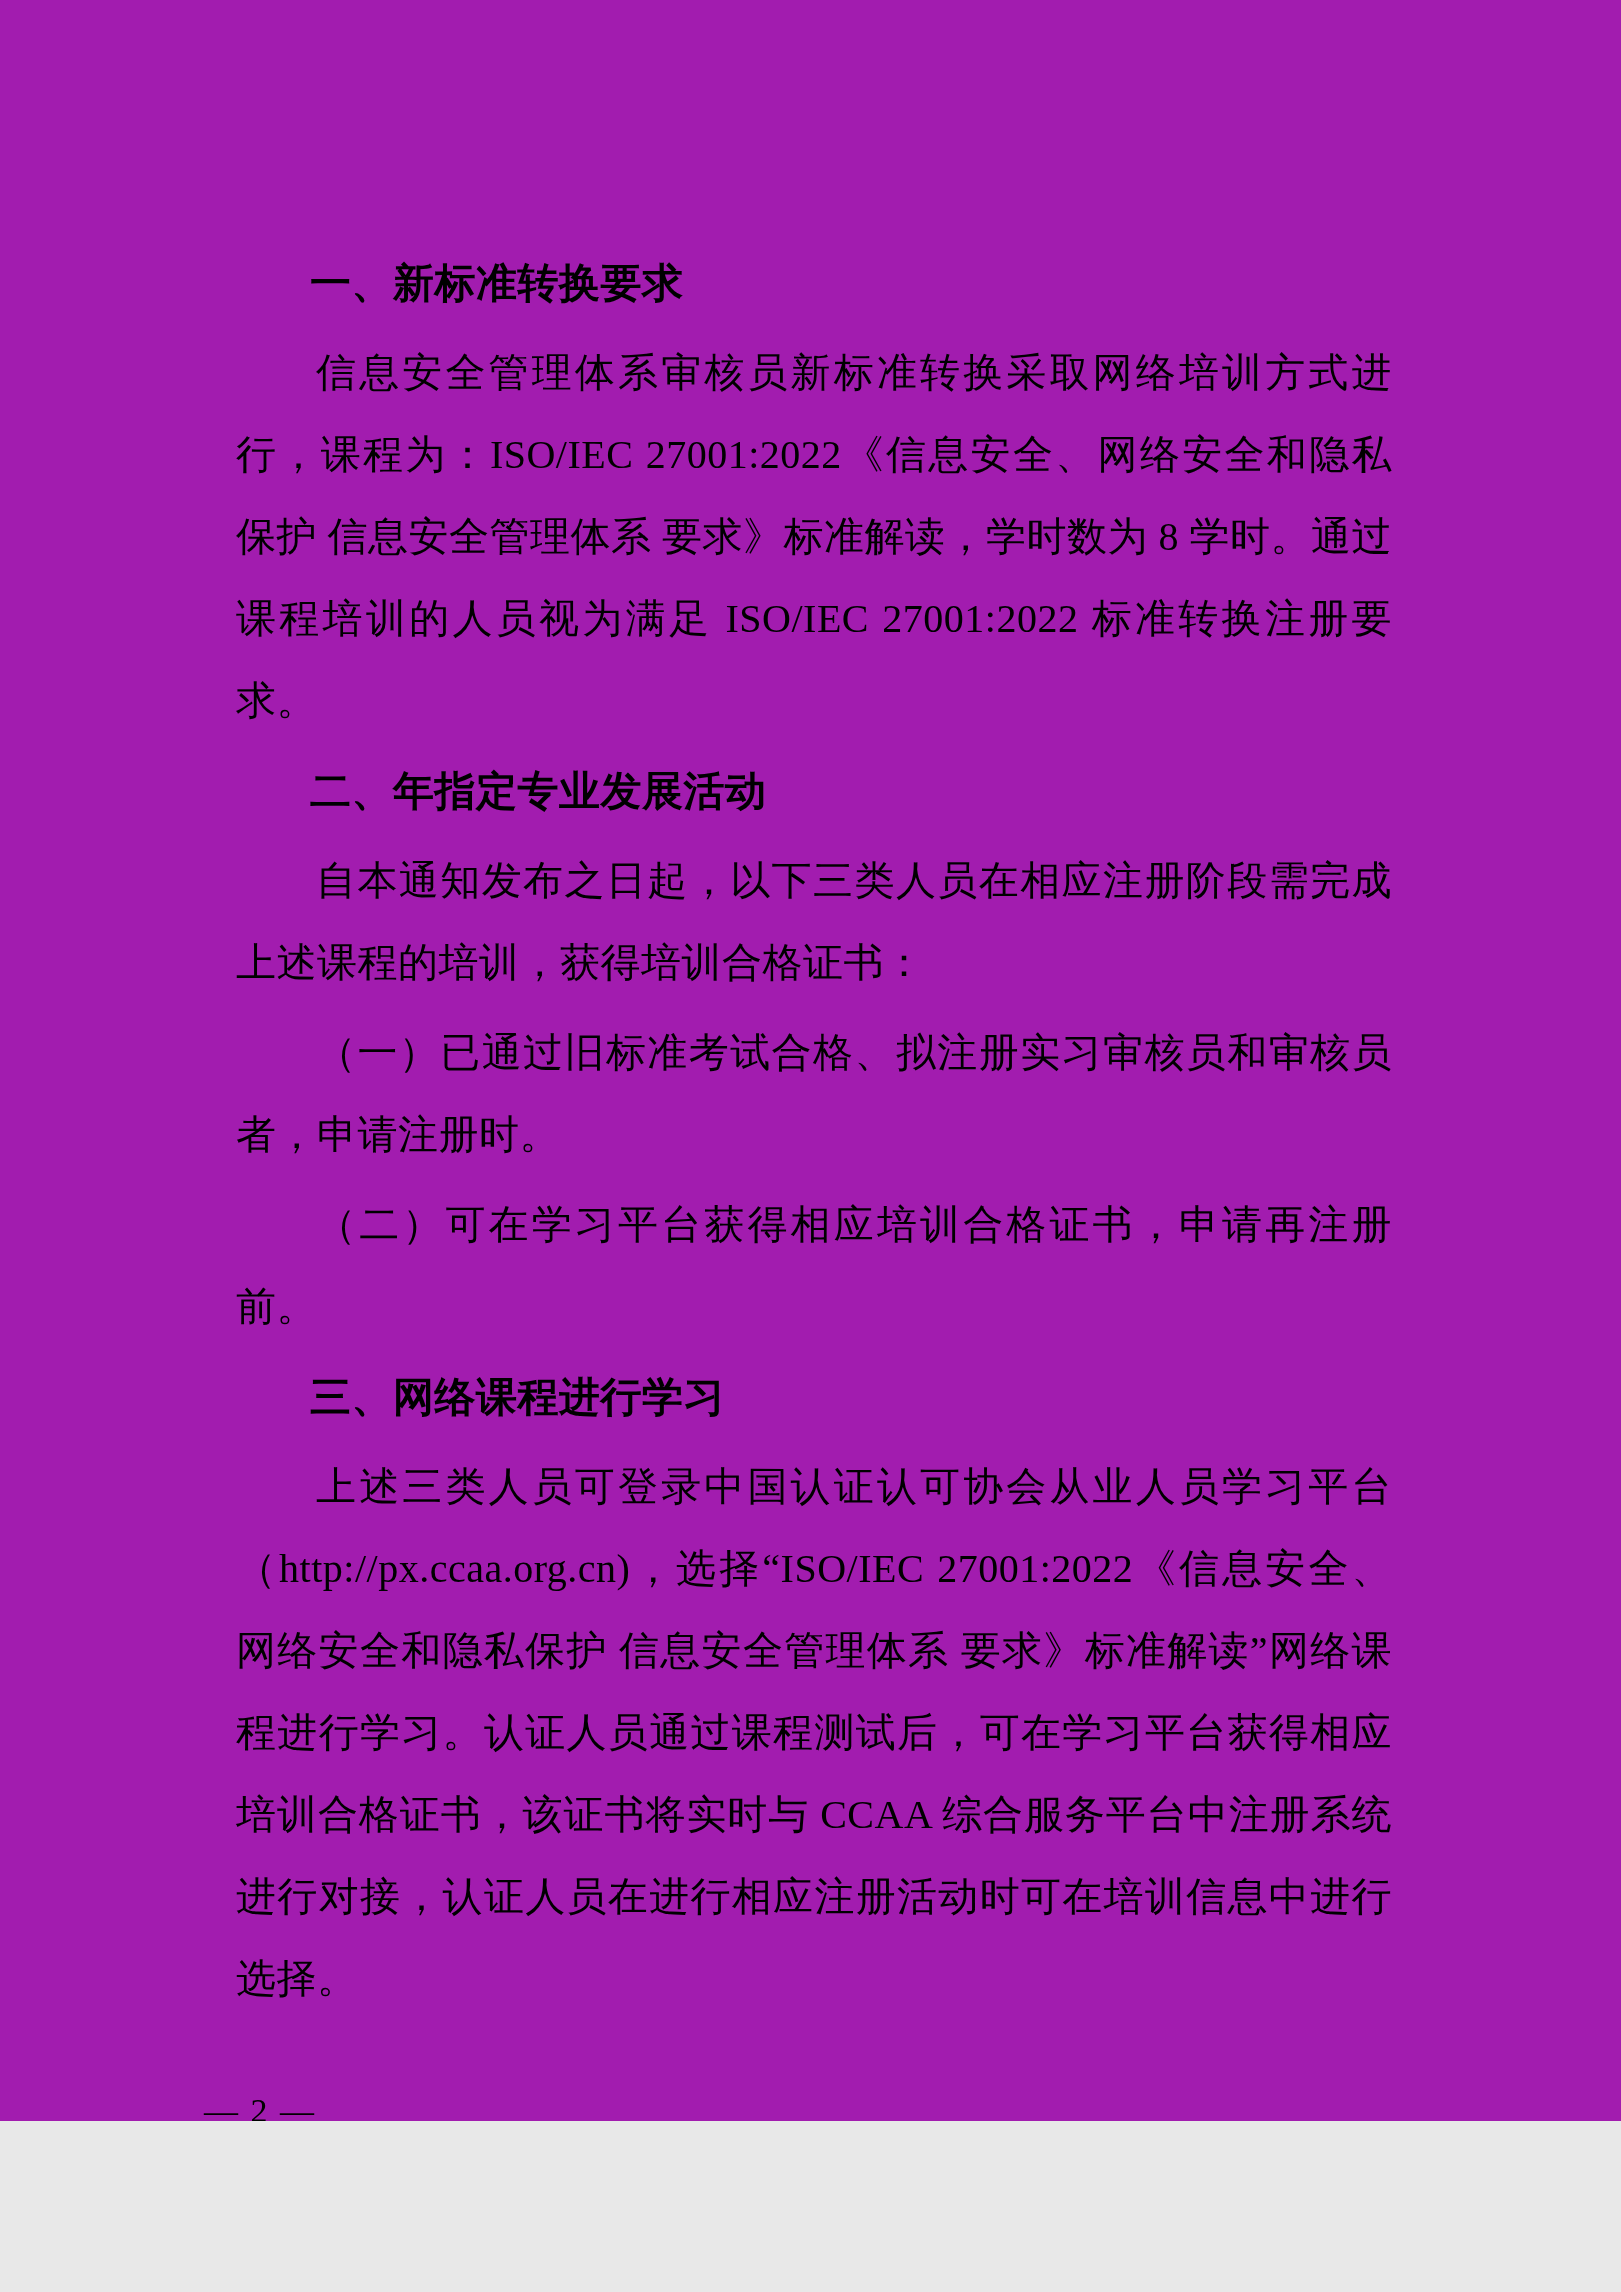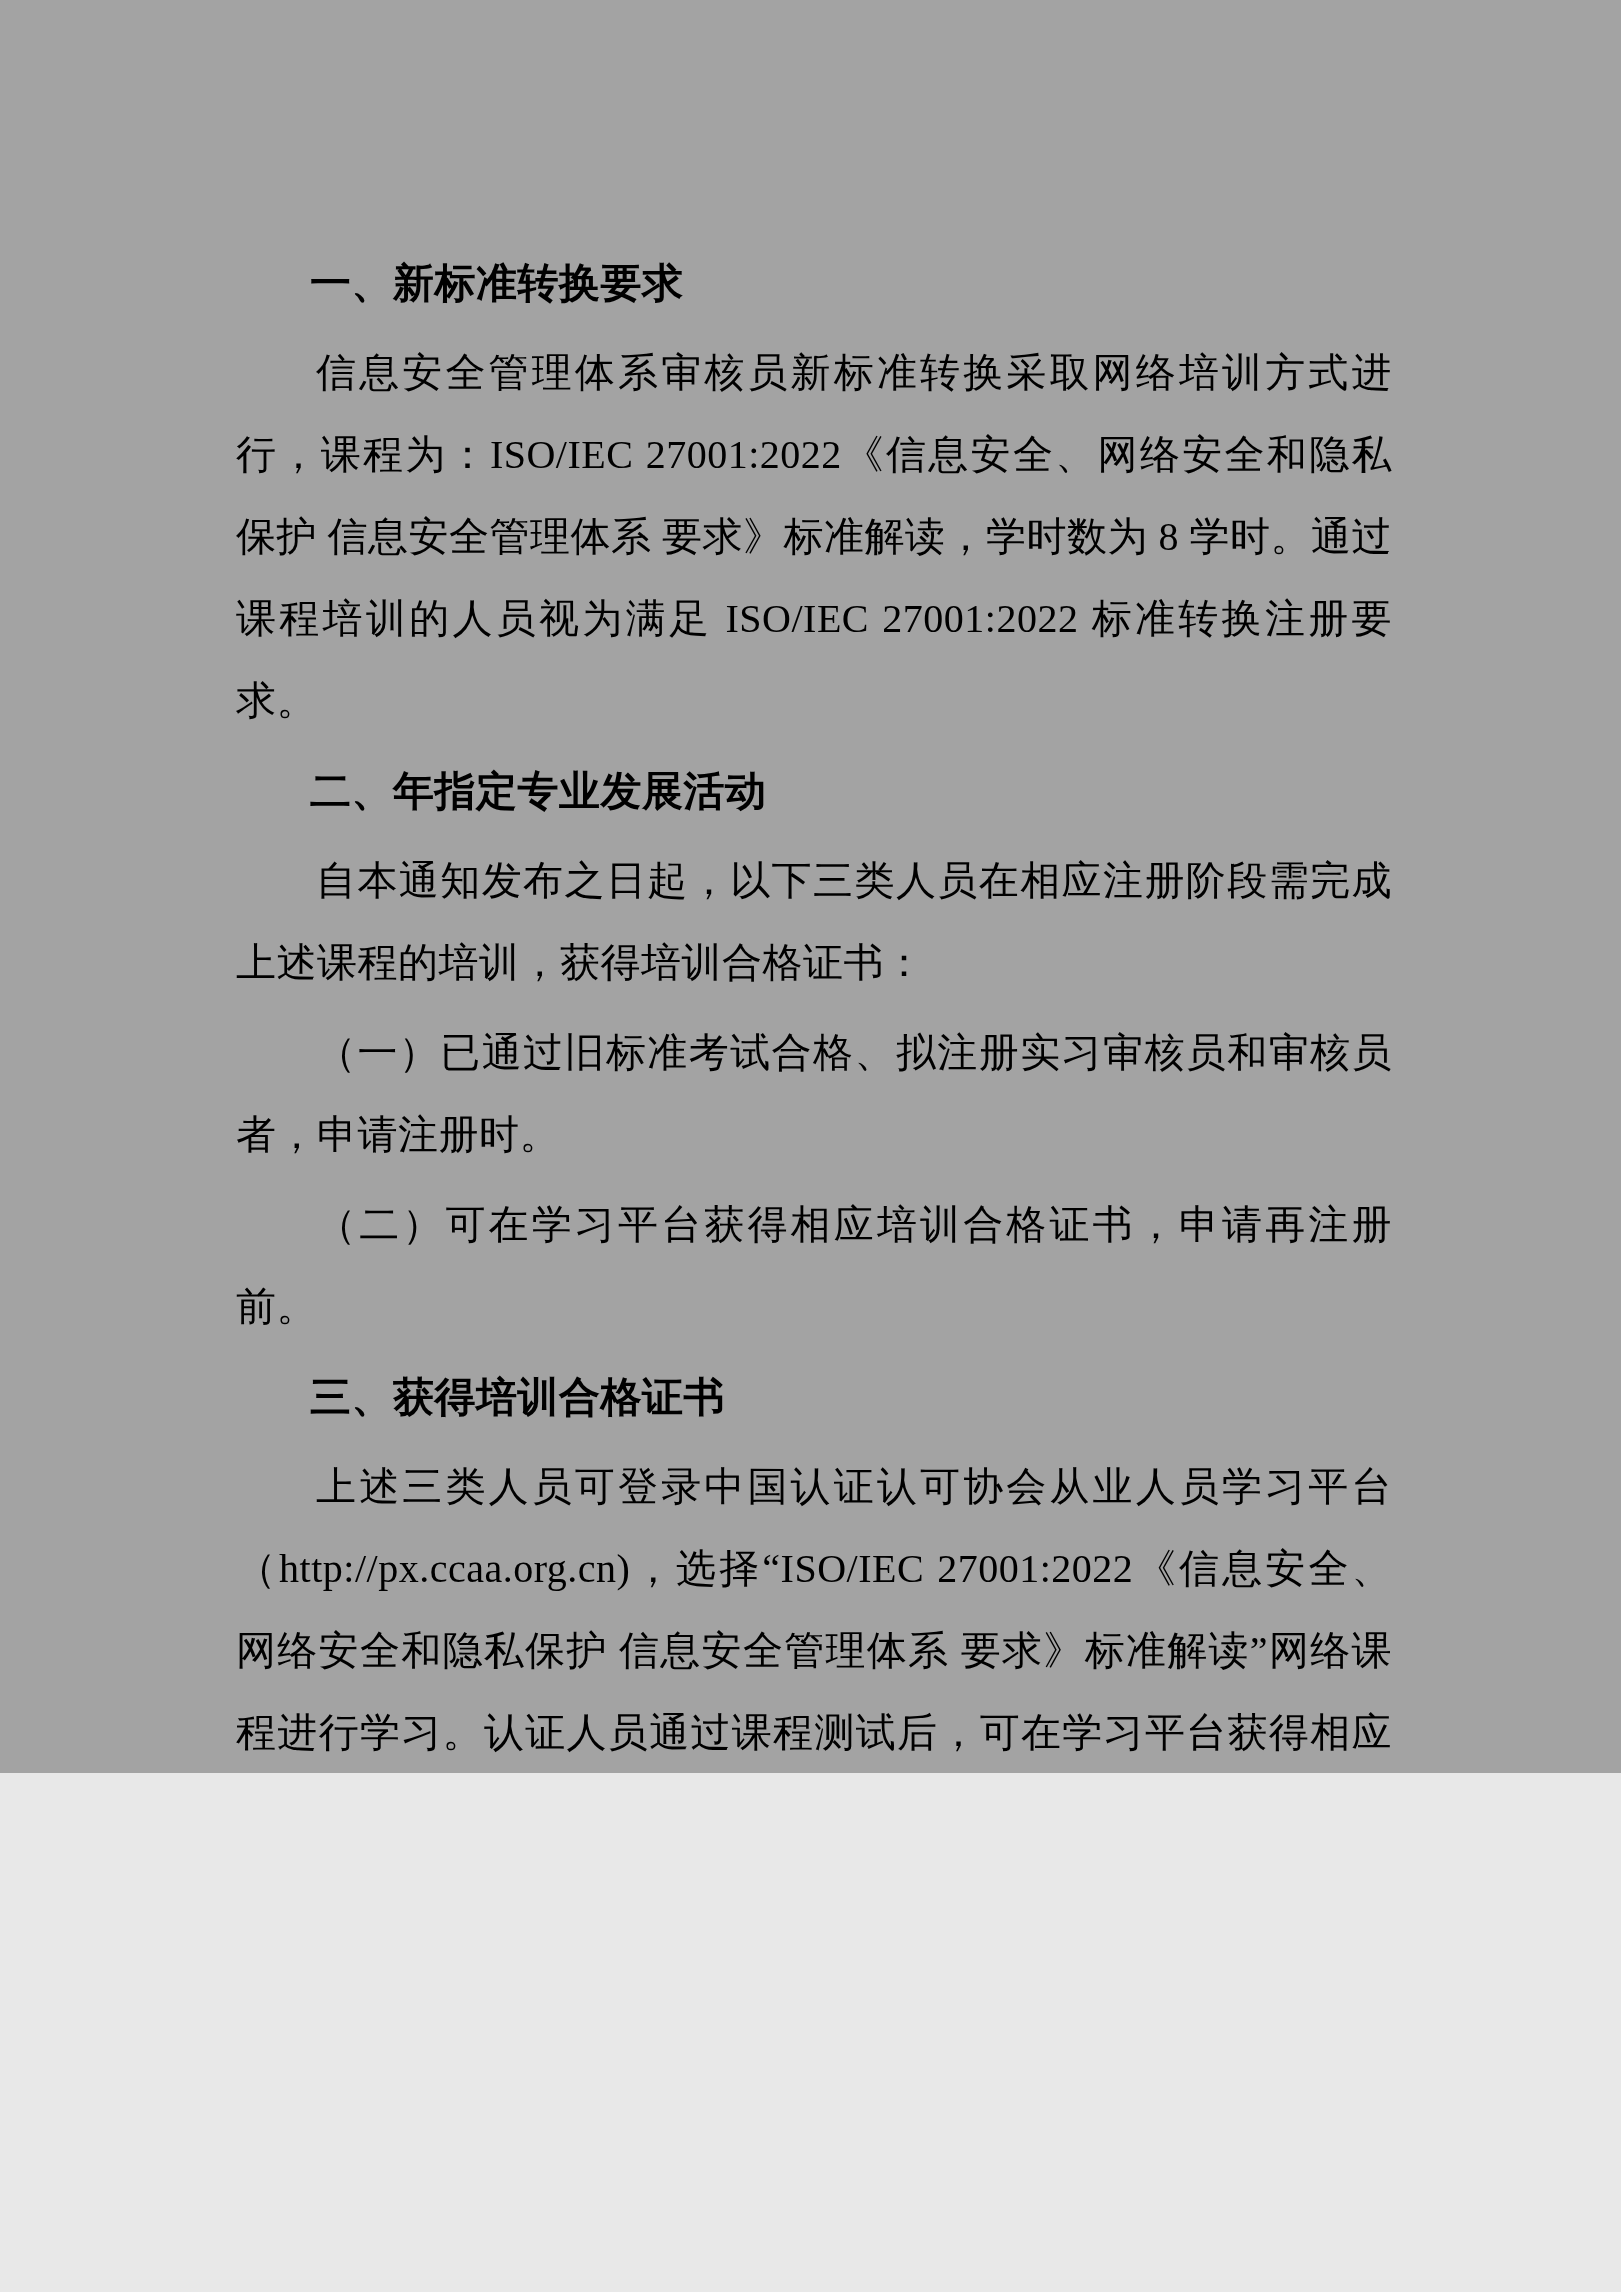--- a/index.html
+++ b/index.html
@@ -3,22 +3,22 @@
 <meta charset="utf-8">
 <style>
   html, body {
     margin: 0;
     padding: 0;
     background: #e8e8e8;
   }
   .page {
     position: relative;
     width: 1621px;
-    height: 1773px;
-    background: #a3a3a3;
+    height: 2121px;
+    background: #a21caf;
     color: #000000;
     font-family: "Liberation Serif", "DejaVu Serif", serif;
     overflow: hidden;
   }
   .content {
     position: absolute;
     left: 228px;
     top: 242px;
     width: 1172px;
     font-size: 40px;
@@ -61,21 +61,21 @@
 
     <h2>二、年指定专业发展活动</h2>
 
     <p>自本通知发布之日起，以下三类人员在相应注册阶段需完成上述课程的培训，获得培训合格证书：</p>
 
     <p>（一）已通过旧标准考试合格、拟注册实习审核员和审核员者，申请注册时。</p>
 
     <p>（二）可在学习平台获得相应培训合格证书，申请再注册前。</p>
 
 
-    <h2>三、获得培训合格证书</h2>
+    <h2>三、网络课程进行学习</h2>
 
     <p>上述三类人员可登录中国认证认可协会从业人员学习平台（http://px.ccaa.org.cn)，选择“ISO/IEC 27001:2022《信息安全、网络安全和隐私保护 信息安全管理体系 要求》标准解读”网络课程进行学习。认证人员通过课程测试后，可在学习平台获得相应培训合格证书，该证书将实时与 CCAA 综合服务平台中注册系统进行对接，认证人员在进行相应注册活动时可在培训信息中进行选择。</p>
 
   </div>
 
   <div class="page-number">— 2 —</div>
 </div>
 
 
 </body></html>

